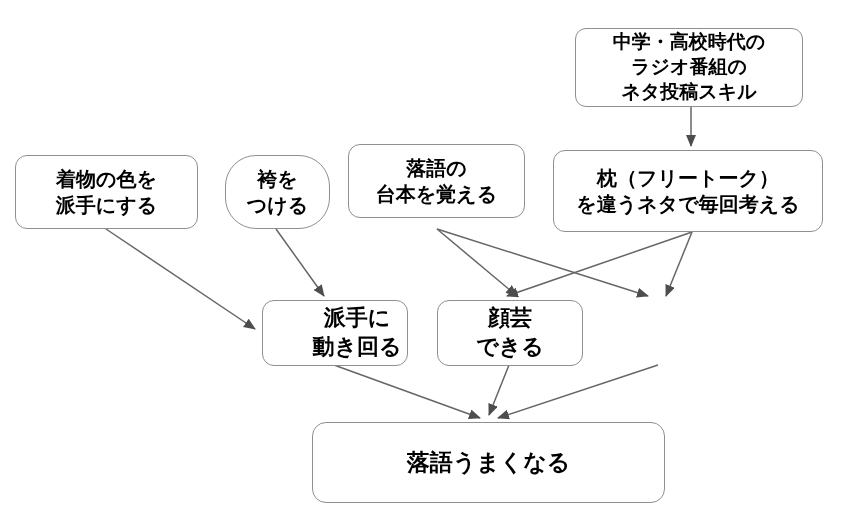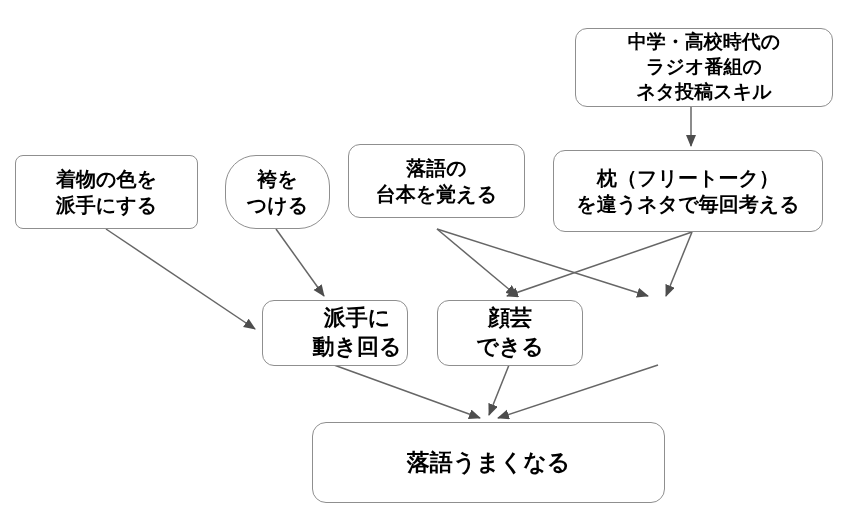--- a/index.html
+++ b/index.html
@@ -62,25 +62,25 @@
       <line x1="276" y1="229" x2="324" y2="296" marker-end="url(#arrowhead)"></line>
       <line x1="437" y1="229" x2="517" y2="296" marker-end="url(#arrowhead)"></line>
       <line x1="437" y1="229" x2="648" y2="296" marker-end="url(#arrowhead)"></line>
       <line x1="692" y1="232" x2="507" y2="296" marker-end="url(#arrowhead)"></line>
       <line x1="692" y1="232" x2="666" y2="296" marker-end="url(#arrowhead)"></line>
       <line x1="334" y1="365" x2="480" y2="418" marker-end="url(#arrowhead)"></line>
       <line x1="509" y1="365" x2="489" y2="415" marker-end="url(#arrowhead)"></line>
       <line x1="658" y1="365" x2="498" y2="418" marker-end="url(#arrowhead)"></line>
     </svg>
 
-  <div class="node" style="left:575px; top:28px;  width:258px; height:79px; font-size:19px;">中学・高校時代の
+  <div class="node" style="left:575px; top:28px;  width:228px; height:79px; font-size:19px;border-radius:11px;">中学・高校時代の
 ラジオ番組の
 ネタ投稿スキル</div>
 
-  <div class="node" style="left:15px;  top:155px; width:183px; height:74px; font-size:20px;border-radius:8px;">着物の色を
+  <div class="node" style="left:15px;  top:155px; width:183px; height:74px; font-size:20px;">着物の色を
 派手にする</div>
 
   <div class="node" style="left:225px; top:155px; width:105px; height:74px; font-size:20px;border-radius:31px;">袴を
 つける</div>
 
   <div class="node" style="left:348px; top:144px; width:177px; height:74px; font-size:20px;">落語の
 台本を覚える</div>
 
   <div class="node" style="left:553px; top:150px; width:270px; height:82px; font-size:20px;">枕（フリートーク）
 を違うネタで毎回考える</div>

